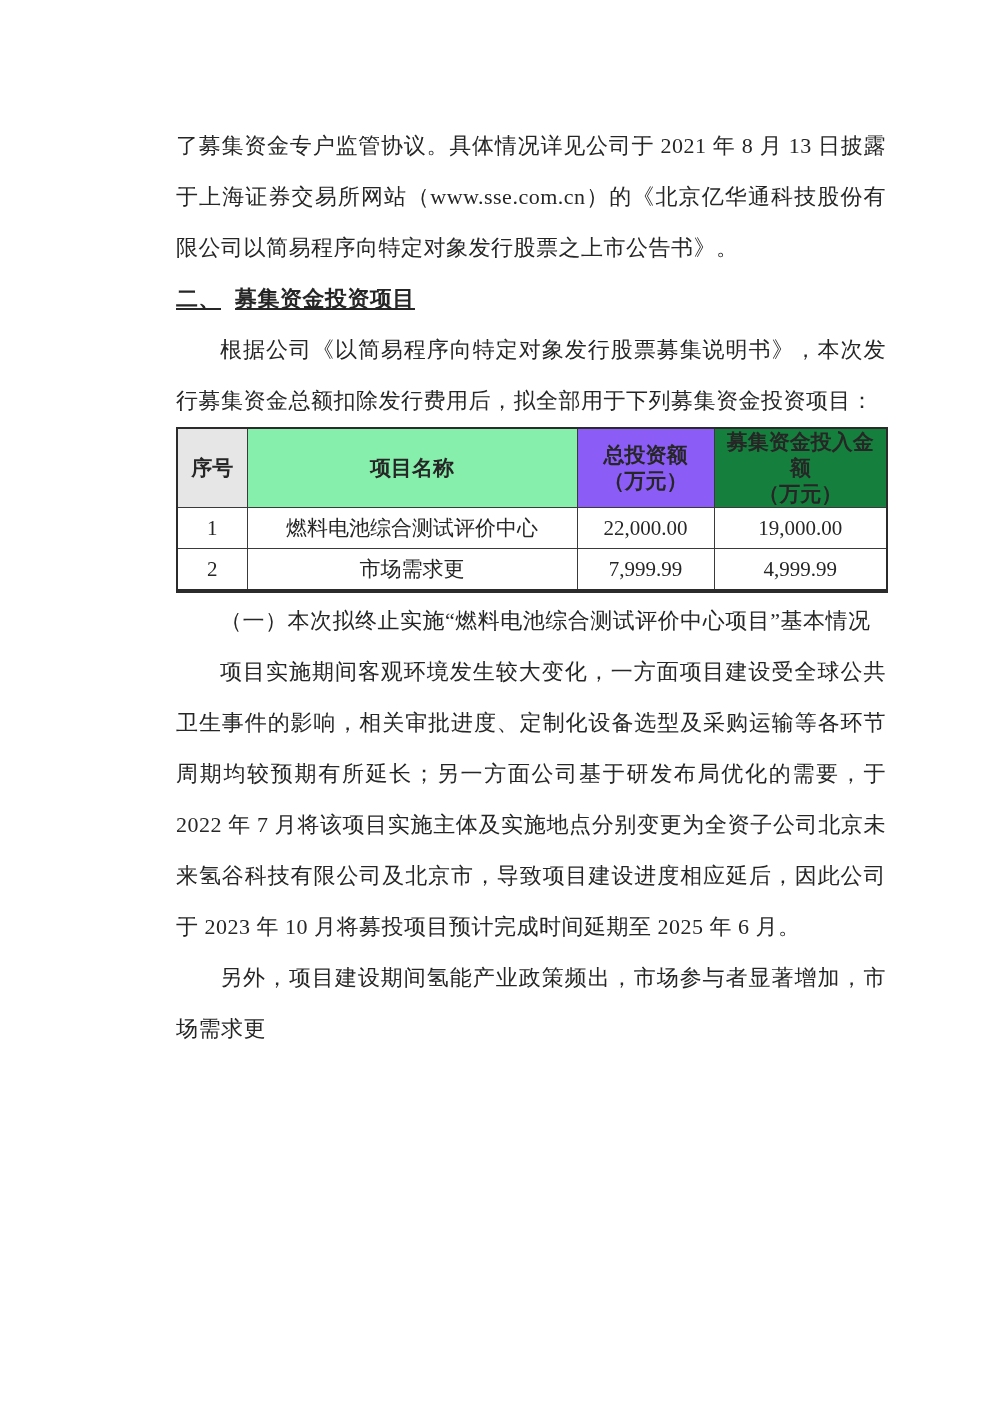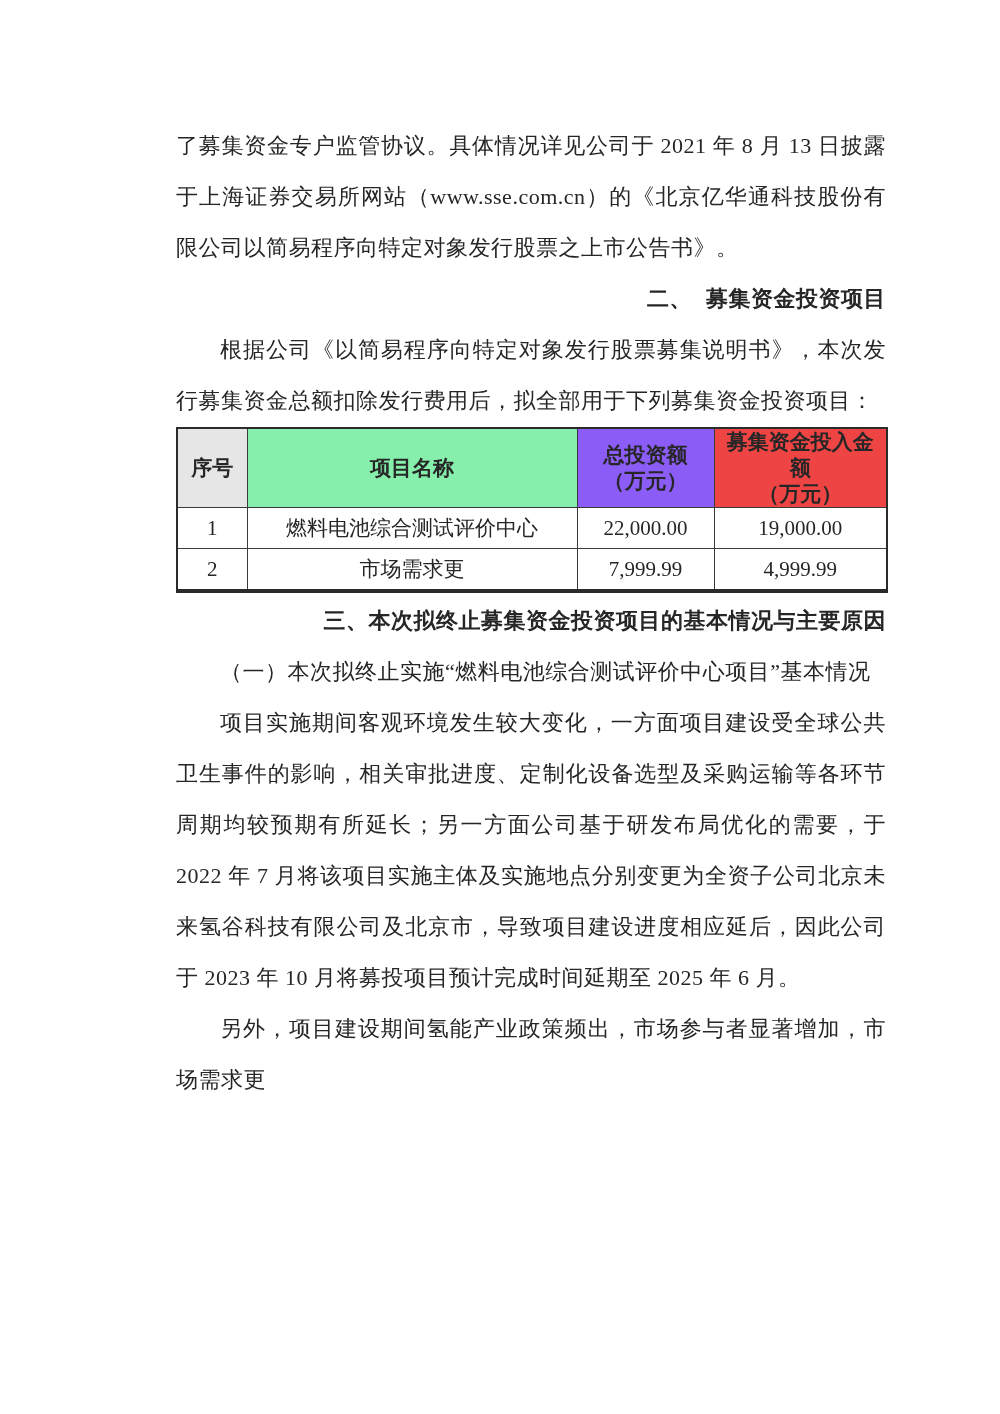--- a/index.html
+++ b/index.html
@@ -25,21 +25,22 @@
   .para {
     margin: 0;
     font-size: 22px;
     line-height: 51px;
     text-align: justify;
     letter-spacing: 0.5px;
   }
   .indent { text-indent: 2em; }
   .heading {
     font-weight: bold;
-    text-align: right;
+    text-align: left;
+    text-decoration: underline;
   }
   .h-num { padding-right: 14px; }
   .fund-table {
     width: 100%;
     table-layout: fixed;
     border-collapse: collapse;
     margin: 1px 0 2px 0;
     border: 2px solid #2b2b2b;
     border-bottom-width: 4px;
   }
@@ -82,41 +83,40 @@
       <col style="width:330px">
       <col style="width:137px">
       <col style="width:173px">
     </colgroup>
     <thead>
       <tr>
         <th style="background: rgb(230, 230, 230);">序号</th>
         <th style="background: #86efac;">项目名称</th>
         <th style="background: #8b5cf6;">总投资额
 （万元）</th>
-        <th style="background: #ef4444;">募集资金投入金额
+        <th style="background: #15803d;">募集资金投入金额
 （万元）</th>
       </tr>
     </thead>
     <tbody>
       <tr>
         <td>1</td>
         <td>燃料电池综合测试评价中心</td>
         <td>22,000.00</td>
         <td>19,000.00</td>
       </tr>
       <tr>
         <td>2</td>
         <td>市场需求更</td>
         <td>7,999.99</td>
         <td>4,999.99</td>
       </tr>
     </tbody>
   </table>
 
-  <p class="para heading"><span>三、</span><span>本次拟终止募集资金投资项目的基本情况与主要原因</span></p>
 
   <p class="para indent">（一）本次拟终止实施“燃料电池综合测试评价中心项目”基本情况</p>
 
 
   <p class="para indent">项目实施期间客观环境发生较大变化，一方面项目建设受全球公共卫生事件的影响，相关审批进度、定制化设备选型及采购运输等各环节周期均较预期有所延长；另一方面公司基于研发布局优化的需要，于 2022 年 7 月将该项目实施主体及实施地点分别变更为全资子公司北京未来氢谷科技有限公司及北京市，导致项目建设进度相应延后，因此公司于 2023 年 10 月将募投项目预计完成时间延期至 2025 年 6 月。</p>
 
   <p class="para indent">另外，项目建设期间氢能产业政策频出，市场参与者显著增加，市场需求更</p>
 
 </div>
 

